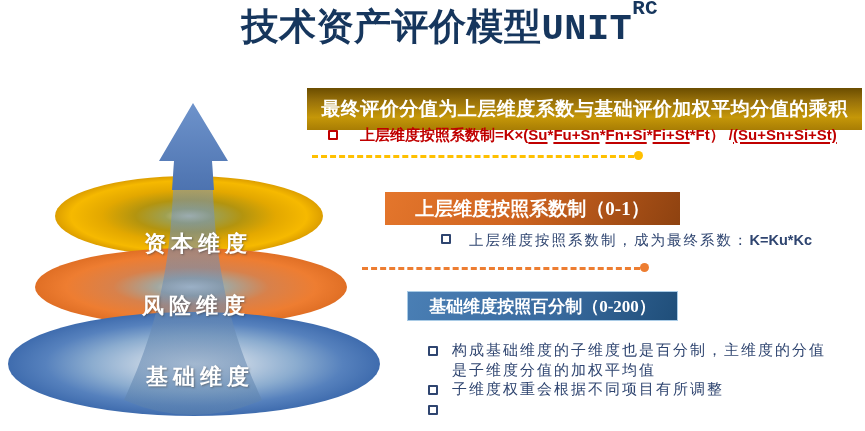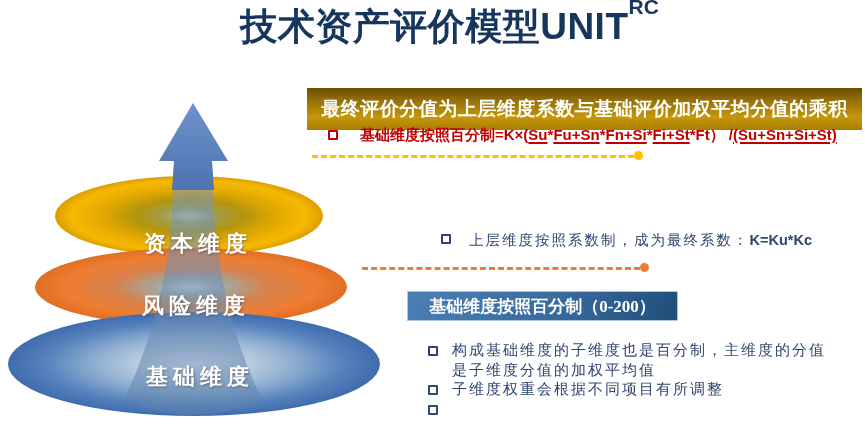--- a/index.html
+++ b/index.html
@@ -18,21 +18,21 @@
   .title {
     position: absolute;
     top: 2px; left: 0;
     width: 100%;
     text-align: center;
     padding-left: 34px;
     font-size: 37px;
     font-weight: 800;
     letter-spacing: 0.5px;
     color: #16365D;
-    font-family: Liberation Sans, sans-serif;
+    font-family: Liberation Mono, monospace;
   }
   .title sup {
     font-size: 21px;
     font-weight: 800;
     position: relative;
     top: -0.55em;
     letter-spacing: 0;
   }
 
   
@@ -195,28 +195,29 @@
 
     <text class="pyr-label" x="198" y="251" font-size="22" letter-spacing="5" text-anchor="middle">资本维度</text>
     <text class="pyr-label" x="196" y="313" font-size="22" letter-spacing="5" text-anchor="middle">风险维度</text>
     <text class="pyr-label" x="200" y="384" font-size="22" letter-spacing="5" text-anchor="middle">基础维度</text>
   </svg>
 
   <div class="bar bar-final">最终评价分值为上层维度系数与基础评价加权平均分值的乘积</div>
 
   <div class="row formula-row">
     <span class="checkbox"></span>
-    <span class="formula-text"><span>基础维度按照百分制=K×(</span><span class="u">Su</span><span>*</span><span class="u">Fu+Sn</span><span>*</span><span class="u">Fn+Si</span><span>*</span><span class="u">Fi+St</span><span>*Ft）</span><span> /</span><span class="u">(Su+Sn+Si+St)</span></span>
+    <span class="formula-text"><span>上层维度按照系数制=K×(</span><span class="u">Su</span><span>*</span><span class="u">Fu+Sn</span><span>*</span><span class="u">Fn+Si</span><span>*</span><span class="u">Fi+St</span><span>*Ft）</span><span> /</span><span class="u">(Su+Sn+Si+St)</span></span>
   </div>
 
   <div class="dash-line dash-gold">
     <div class="dashes"></div>
     <span class="dot"></span>
   </div>
 
+  <div class="bar bar-upper">上层维度按照系数制（0-1）</div>
 
   <div class="row upper-bullet-row">
     <span class="checkbox"></span>
     <span class="cjk-text"><span>上层维度按照系数制，成为最终系数：</span><span class="code-text">K=Ku*Kc</span></span>
   </div>
 
   <div class="dash-line dash-orange">
     <div class="dashes"></div>
     <span class="dot"></span>
   </div>

